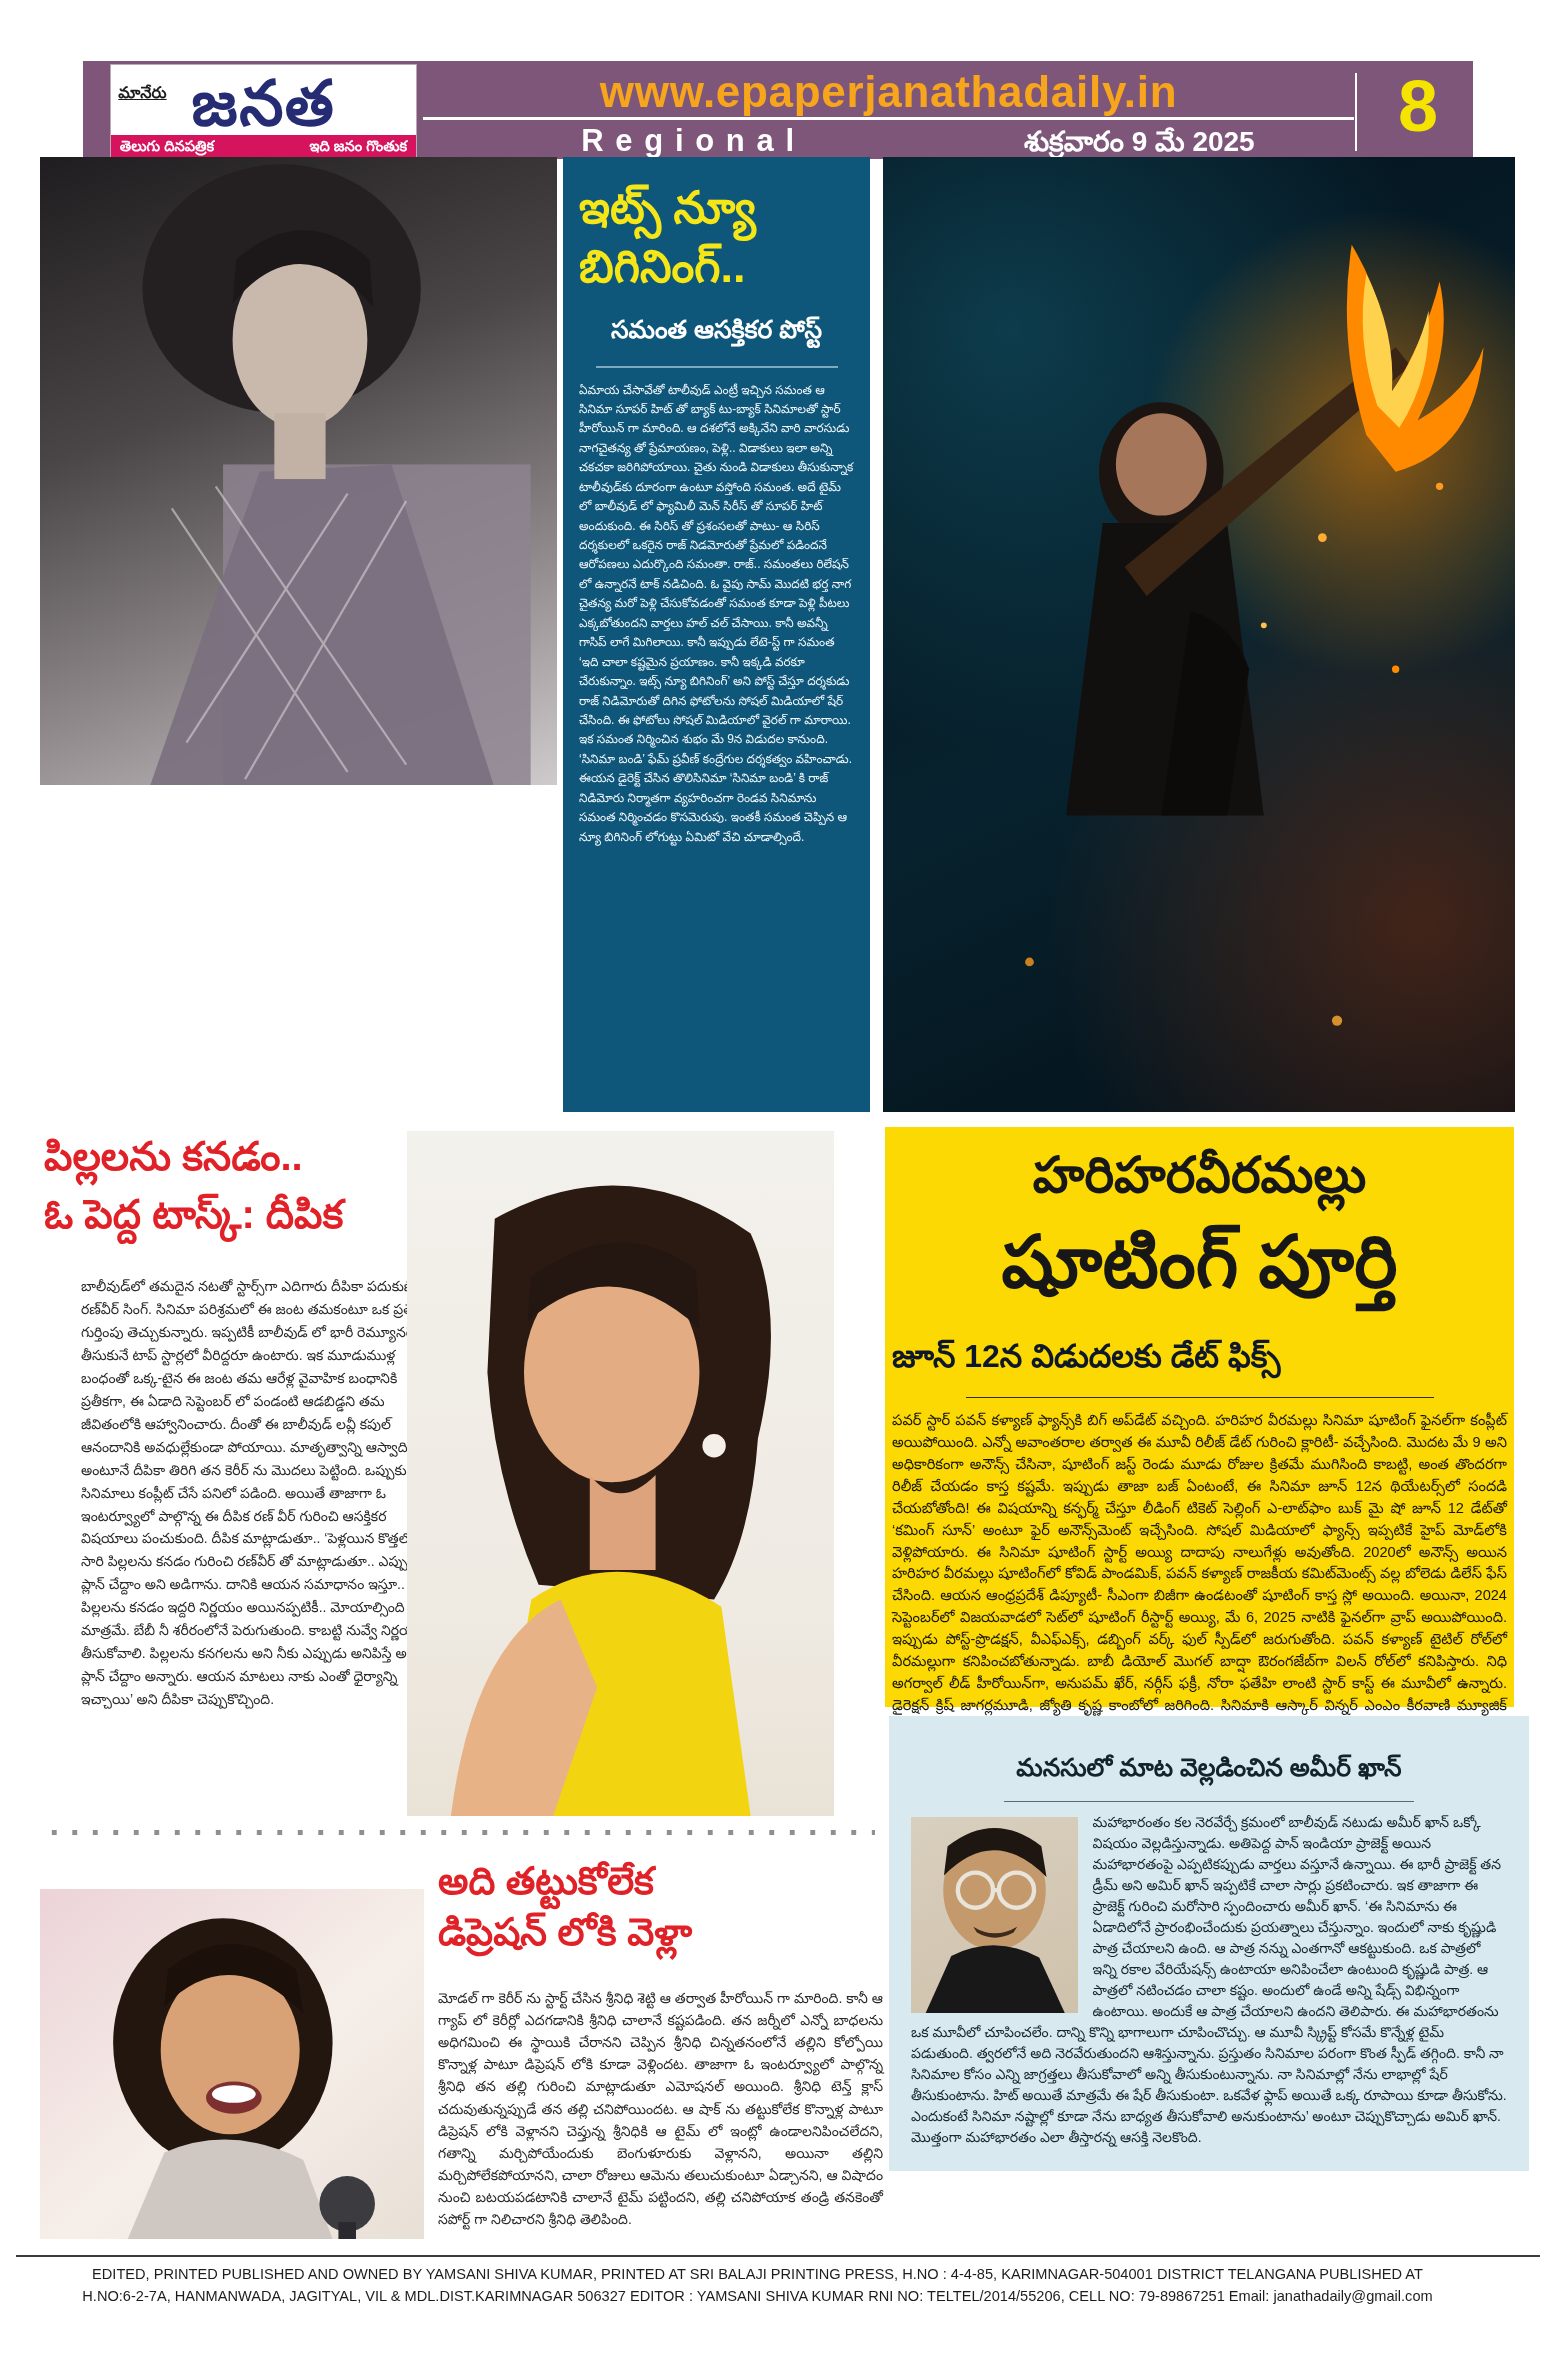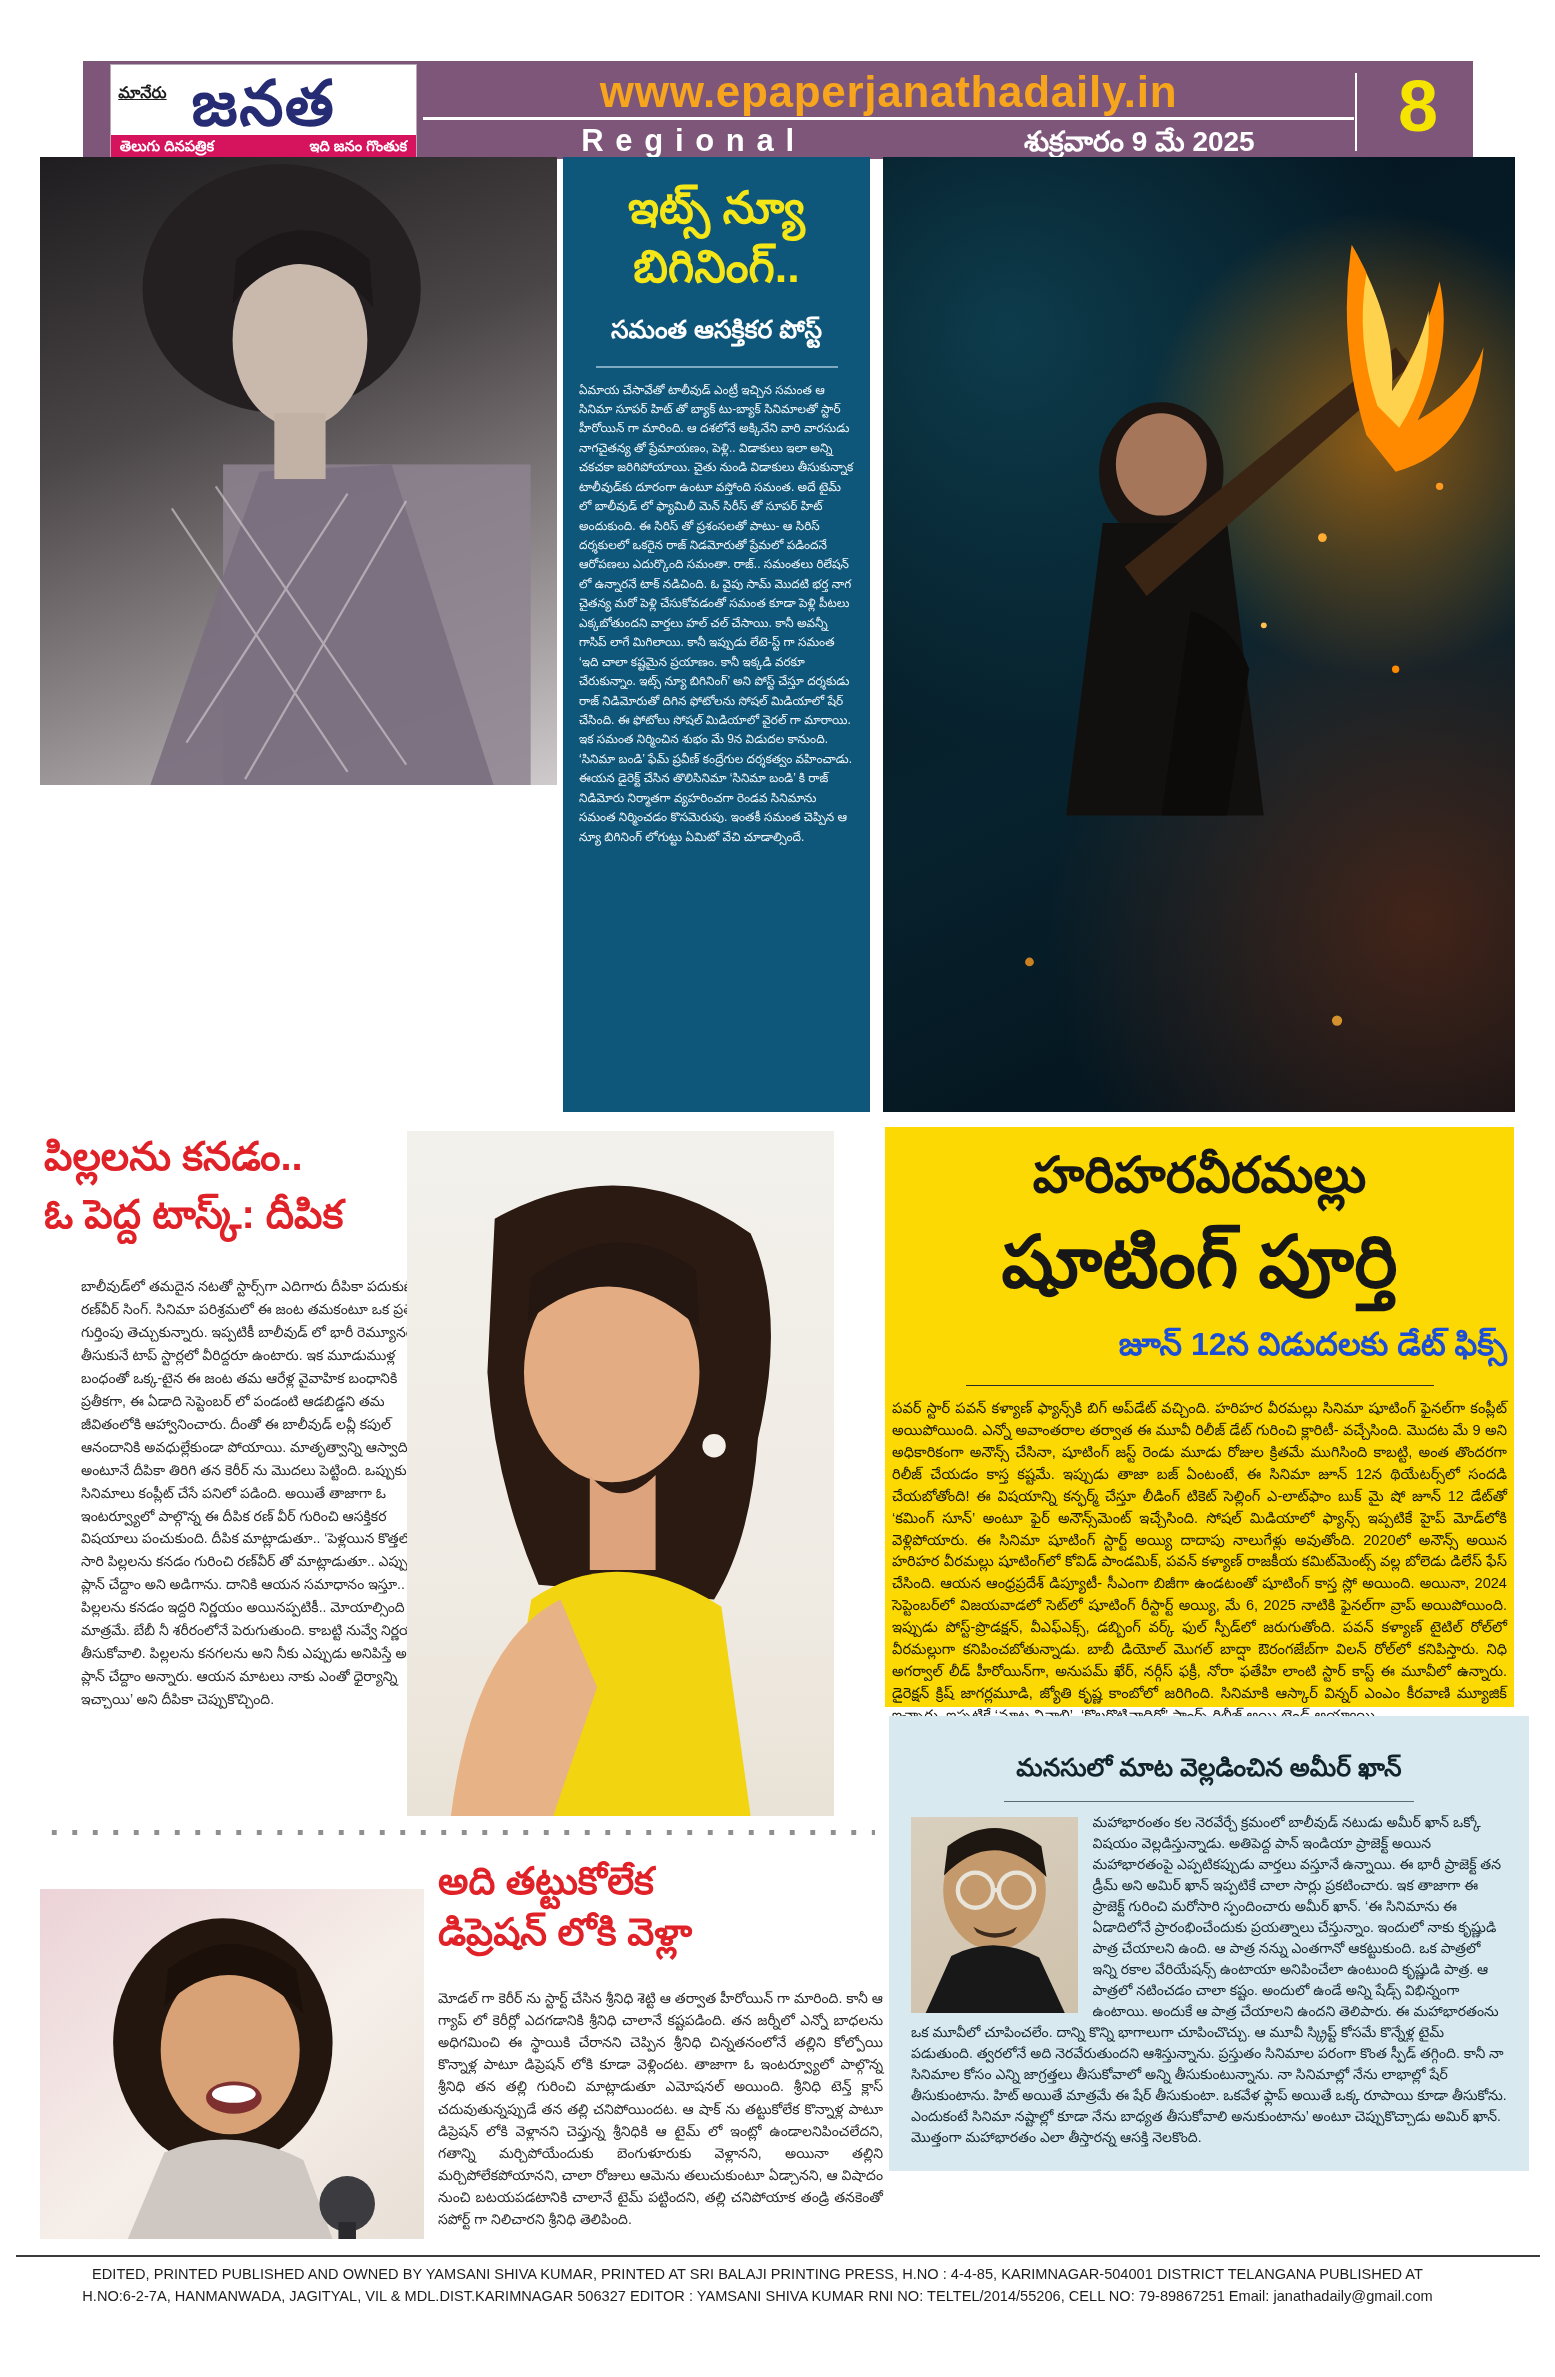--- a/index.html
+++ b/index.html
@@ -31,34 +31,34 @@
       radial-gradient(circle at 78% 30%, rgba(255,140,0,.55), transparent 28%),
       radial-gradient(circle at 20% 18%, rgba(20,90,110,.55), transparent 45%),
       radial-gradient(circle at 85% 80%, rgba(180,60,10,.35), transparent 40%),
       linear-gradient(155deg,#04121c 0%,#07222e 55%,#041018 100%);}
   .ph-deepika{left:407px;top:1131px;width:427px;height:685px;background:linear-gradient(180deg,#f3f1ec 0%,#efeae2 70%,#e9e2d6 100%);}
   .ph-srinidhi{left:40px;top:1889px;width:384px;height:350px;background:linear-gradient(140deg,#ecd3d8 0%,#f6efe9 55%,#e8dfd6 100%);}
   .ph-aamir{float:left;width:167px;height:196px;margin:4.4px 14.6px 4.4px 0;background:linear-gradient(160deg,#d9cfbe 0%,#cfc2ac 100%);}
 
   
   .teal-box{left:563px;top:157px;width:307px;height:955px;background:#0e567a;box-sizing:border-box;padding:22px 16px;}
-  .teal-title{text-align:center;font-size:45px;line-height:1.3;font-weight:900;color:#f5e617;}
+  .teal-title{font-size:45px;line-height:1.3;font-weight:900;color:#f5e617;}
   .teal-sub{margin-top:19px;text-align:center;font-size:25px;font-weight:bold;color:#ffffff;}
   .teal-rule{margin:16px auto 13px auto;width:88%;height:1.5px;background:#7fa9c0;}
   .teal-body{font-size:12px;line-height:1.62;color:#f2f7fa;}
 
   
   .dp-title{left:44px;top:1127px;width:366px;font-size:40px;line-height:1.45;font-weight:900;color:#e02127;}
   .dp-body{left:44px;top:1275px;width:364px;font-size:14px;line-height:1.64;color:#2a2a2a;margin-left:37px;}
 
   
   .yellow-box{left:885px;top:1127px;width:629px;height:580px;background:#fcd903;box-sizing:border-box;padding:19px 7px;}
   .yb-t1{text-align:center;font-size:50px;font-weight:900;color:#171717;}
   .yb-t2{text-align:center;font-size:73px;font-weight:900;color:#171717;margin-top:4.4px;}
-  .yb-sub{text-align:right;font-size:32px;font-weight:900;color:#1d4ed8;margin-top:4px;}
+  .yb-sub{text-align:left;font-size:32px;font-weight:900;color:#0f172a;margin-top:16px;}
   .yb-rule{margin:14.6px auto 11.7px auto;width:468px;height:1.5px;background:#2c2c2c;}
   .yb-body{font-size:14.6px;line-height:1.5;color:#161609;text-align:justify;}
 
   
   .dots{left:44px;top:1828px;width:831px;height:8.8px;
     background-image:radial-gradient(circle 2.9px,#8f8f8f 97%,transparent);
     background-size:20.5px 8.8px;background-repeat:repeat-x;}
 
   
   .sr-title{left:438px;top:1856px;width:439px;font-size:38px;line-height:1.35;font-weight:900;color:#e02127;}

